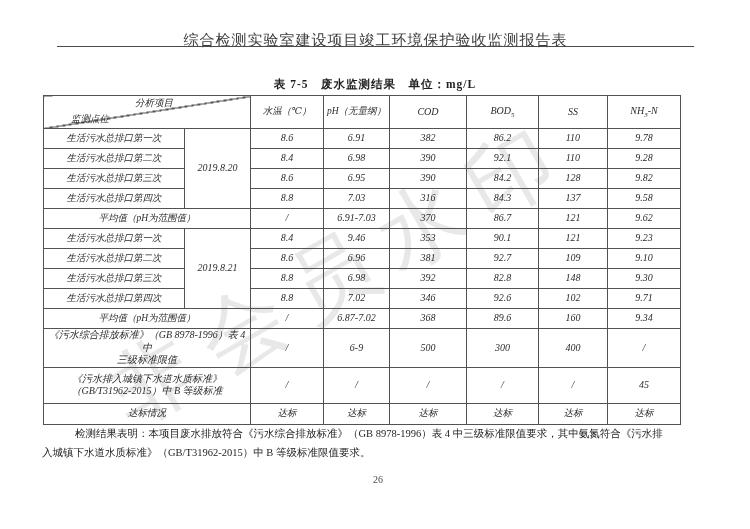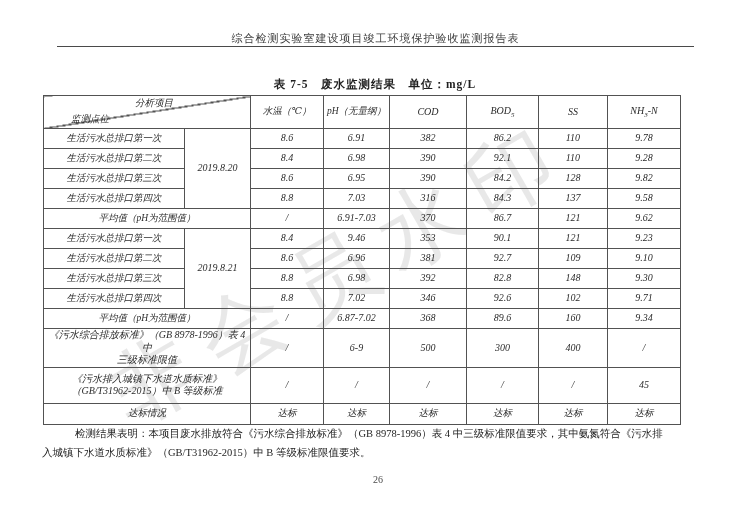--- a/index.html
+++ b/index.html
@@ -6,21 +6,21 @@
   html, body { width: 750px; height: 529px; }
   body {
     background: #ffffff;
     font-family: "Liberation Serif", "DejaVu Serif", serif;
     color: #2b2b2b;
     position: relative;
     overflow: hidden;
   }
   .doc-header {
     position: absolute; top: 31px; left: 57px; width: 637px;
-    text-align: center; font-size: 11px; color: #3c3c3c; letter-spacing: 1px;
+    text-align: center; font-size: 15px; color: #3c3c3c; letter-spacing: 1px;
   }
   .header-rule {
     position: absolute; top: 46px; left: 57px; width: 637px;
     border-top: 1px solid #4a4a4a; height: 0;
   }
   .table-title {
     position: absolute; top: 77px; left: 0; width: 750px;
     text-align: center; font-weight: bold; font-size: 11.5px; color: #1f1f1f;
     letter-spacing: 1px;
   }

